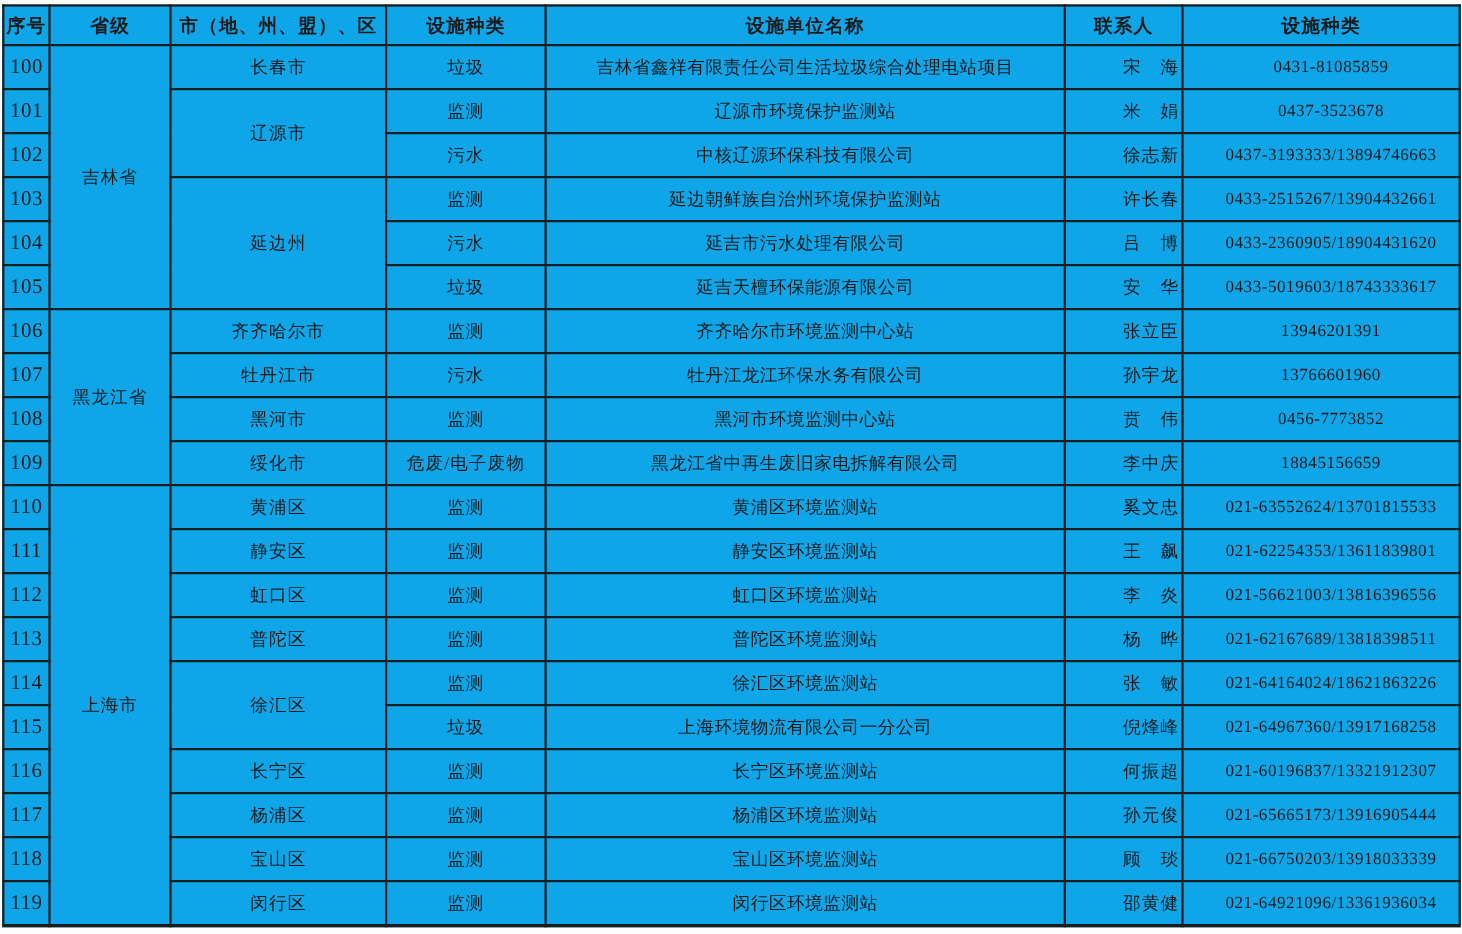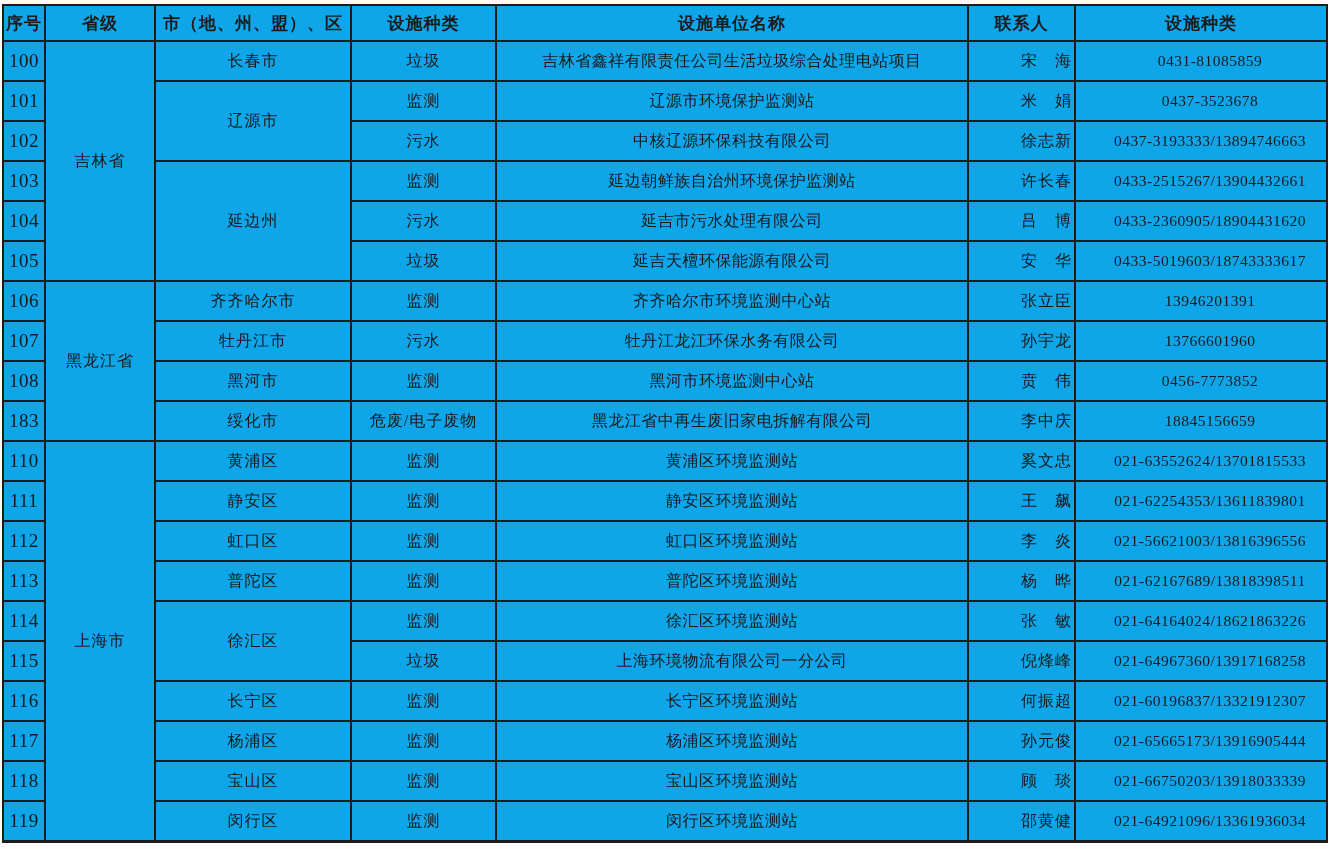--- a/index.html
+++ b/index.html
@@ -140,21 +140,21 @@
         </tr>
         <tr>
           <td class="cell-serial">108</td>
           <td rowspan="1" class="cell-city">黑河市</td>
           <td class="cell-type">监测</td>
           <td class="cell-facility">黑河市环境监测中心站</td>
           <td class="cell-contact">贲　伟</td>
           <td class="cell-phone">0456-7773852</td>
         </tr>
         <tr>
-          <td class="cell-serial">183</td>
+          <td class="cell-serial">109</td>
           <td rowspan="1" class="cell-city">绥化市</td>
           <td class="cell-type">危废/电子废物</td>
           <td class="cell-facility">黑龙江省中再生废旧家电拆解有限公司</td>
           <td class="cell-contact">李中庆</td>
           <td class="cell-phone">18845156659</td>
         </tr>
         <tr>
           <td class="cell-serial">110</td>
           <td rowspan="10" class="cell-province">上海市</td>
           <td rowspan="1" class="cell-city">黄浦区</td>

